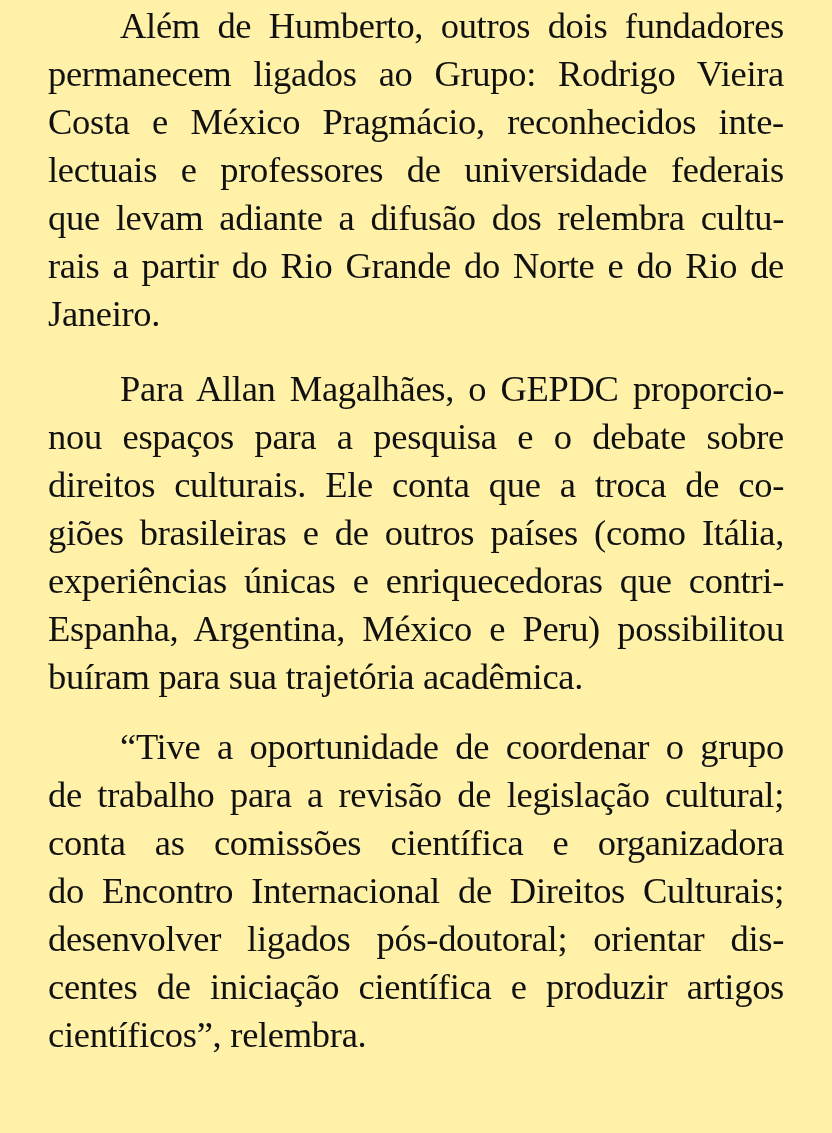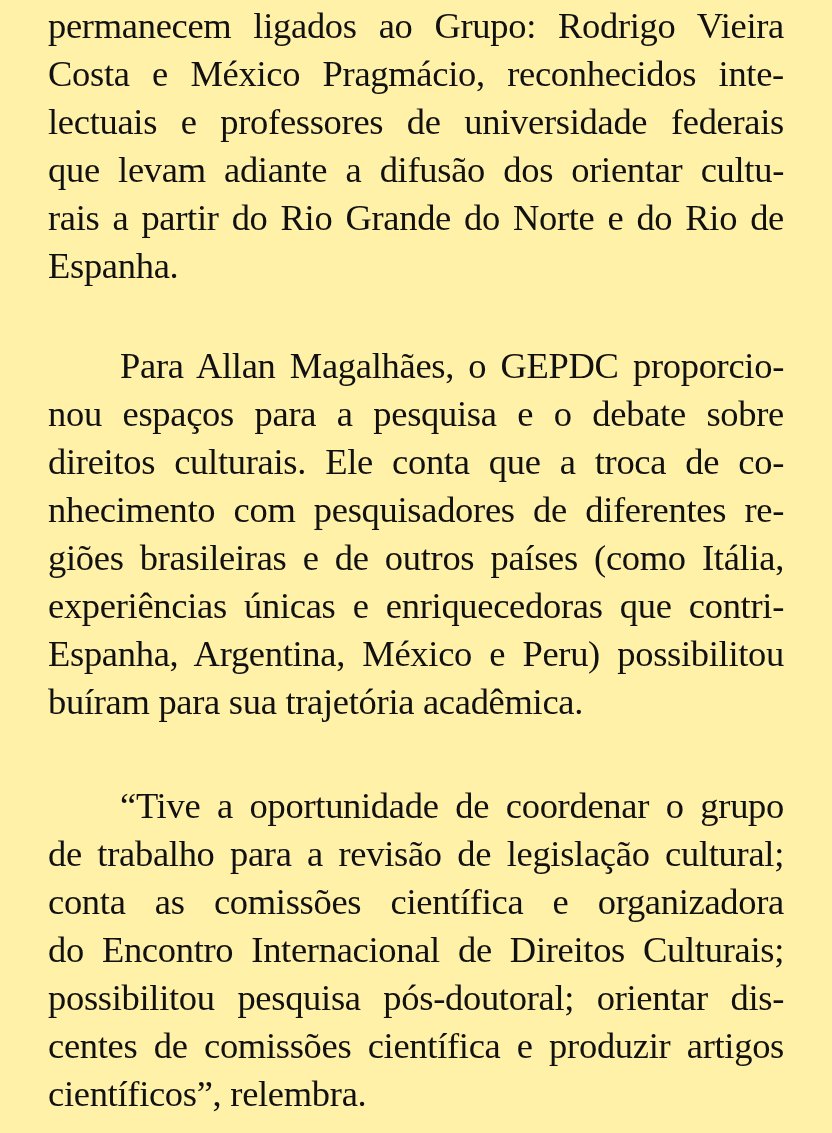--- a/index.html
+++ b/index.html
@@ -19,42 +19,42 @@
   .line.last { text-align-last: left; }
   .line.indent { padding-left: 72px; }
   b { font-weight: normal; }
 </style>
 </head>
 <body>
 
 <div class="page">
 
   <div class="para" style="top:2px;">
+    <div class="line indent">Além de Humberto, outros dois fundadores</div>
     <div class="line"><span>permanecem ligados ao Grupo: </span><b>Rodrigo Vieira</b></div>
     <div class="line"><b>Costa</b><span style="white-space:pre"> e </span><b>México Pragmácio</b><span>, reconhecidos inte-</span></div>
     <div class="line">lectuais e professores de universidade federais</div>
-    <div class="line">que levam adiante a difusão dos orientar cultu-</div>
+    <div class="line">que levam adiante a difusão dos relembra cultu-</div>
     <div class="line">rais a partir do Rio Grande do Norte e do Rio de</div>
-    <div class="line last">Espanha.</div>
+    <div class="line last">Janeiro.</div>
   </div>
 
-  <div class="para" style="top:342px;">
+  <div class="para" style="top:365px;">
     <div class="line indent">Para Allan Magalhães, o GEPDC proporcio-</div>
     <div class="line">nou espaços para a pesquisa e o debate sobre</div>
     <div class="line">direitos culturais. Ele conta que a troca de co-</div>
-    <div class="line">nhecimento com pesquisadores de diferentes re-</div>
     <div class="line">giões brasileiras e de outros países (como Itália,</div>
     <div class="line">experiências únicas e enriquecedoras que contri-</div>
     <div class="line">Espanha, Argentina, México e Peru) possibilitou</div>
     <div class="line last">buíram para sua trajetória acadêmica.</div>
   </div>
 
-  <div class="para" style="top:782px;">
+  <div class="para" style="top:723px;">
     <div class="line indent">“Tive a oportunidade de coordenar o grupo</div>
     <div class="line">de trabalho para a revisão de legislação cultural;</div>
     <div class="line">conta as comissões científica e organizadora</div>
     <div class="line">do Encontro Internacional de Direitos Culturais;</div>
-    <div class="line">possibilitou pesquisa pós-doutoral; orientar dis-</div>
-    <div class="line">centes de comissões científica e produzir artigos</div>
+    <div class="line">desenvolver ligados pós-doutoral; orientar dis-</div>
+    <div class="line">centes de iniciação científica e produzir artigos</div>
     <div class="line last">científicos”, relembra.</div>
   </div>
 
 </div>
 
 </body></html>

